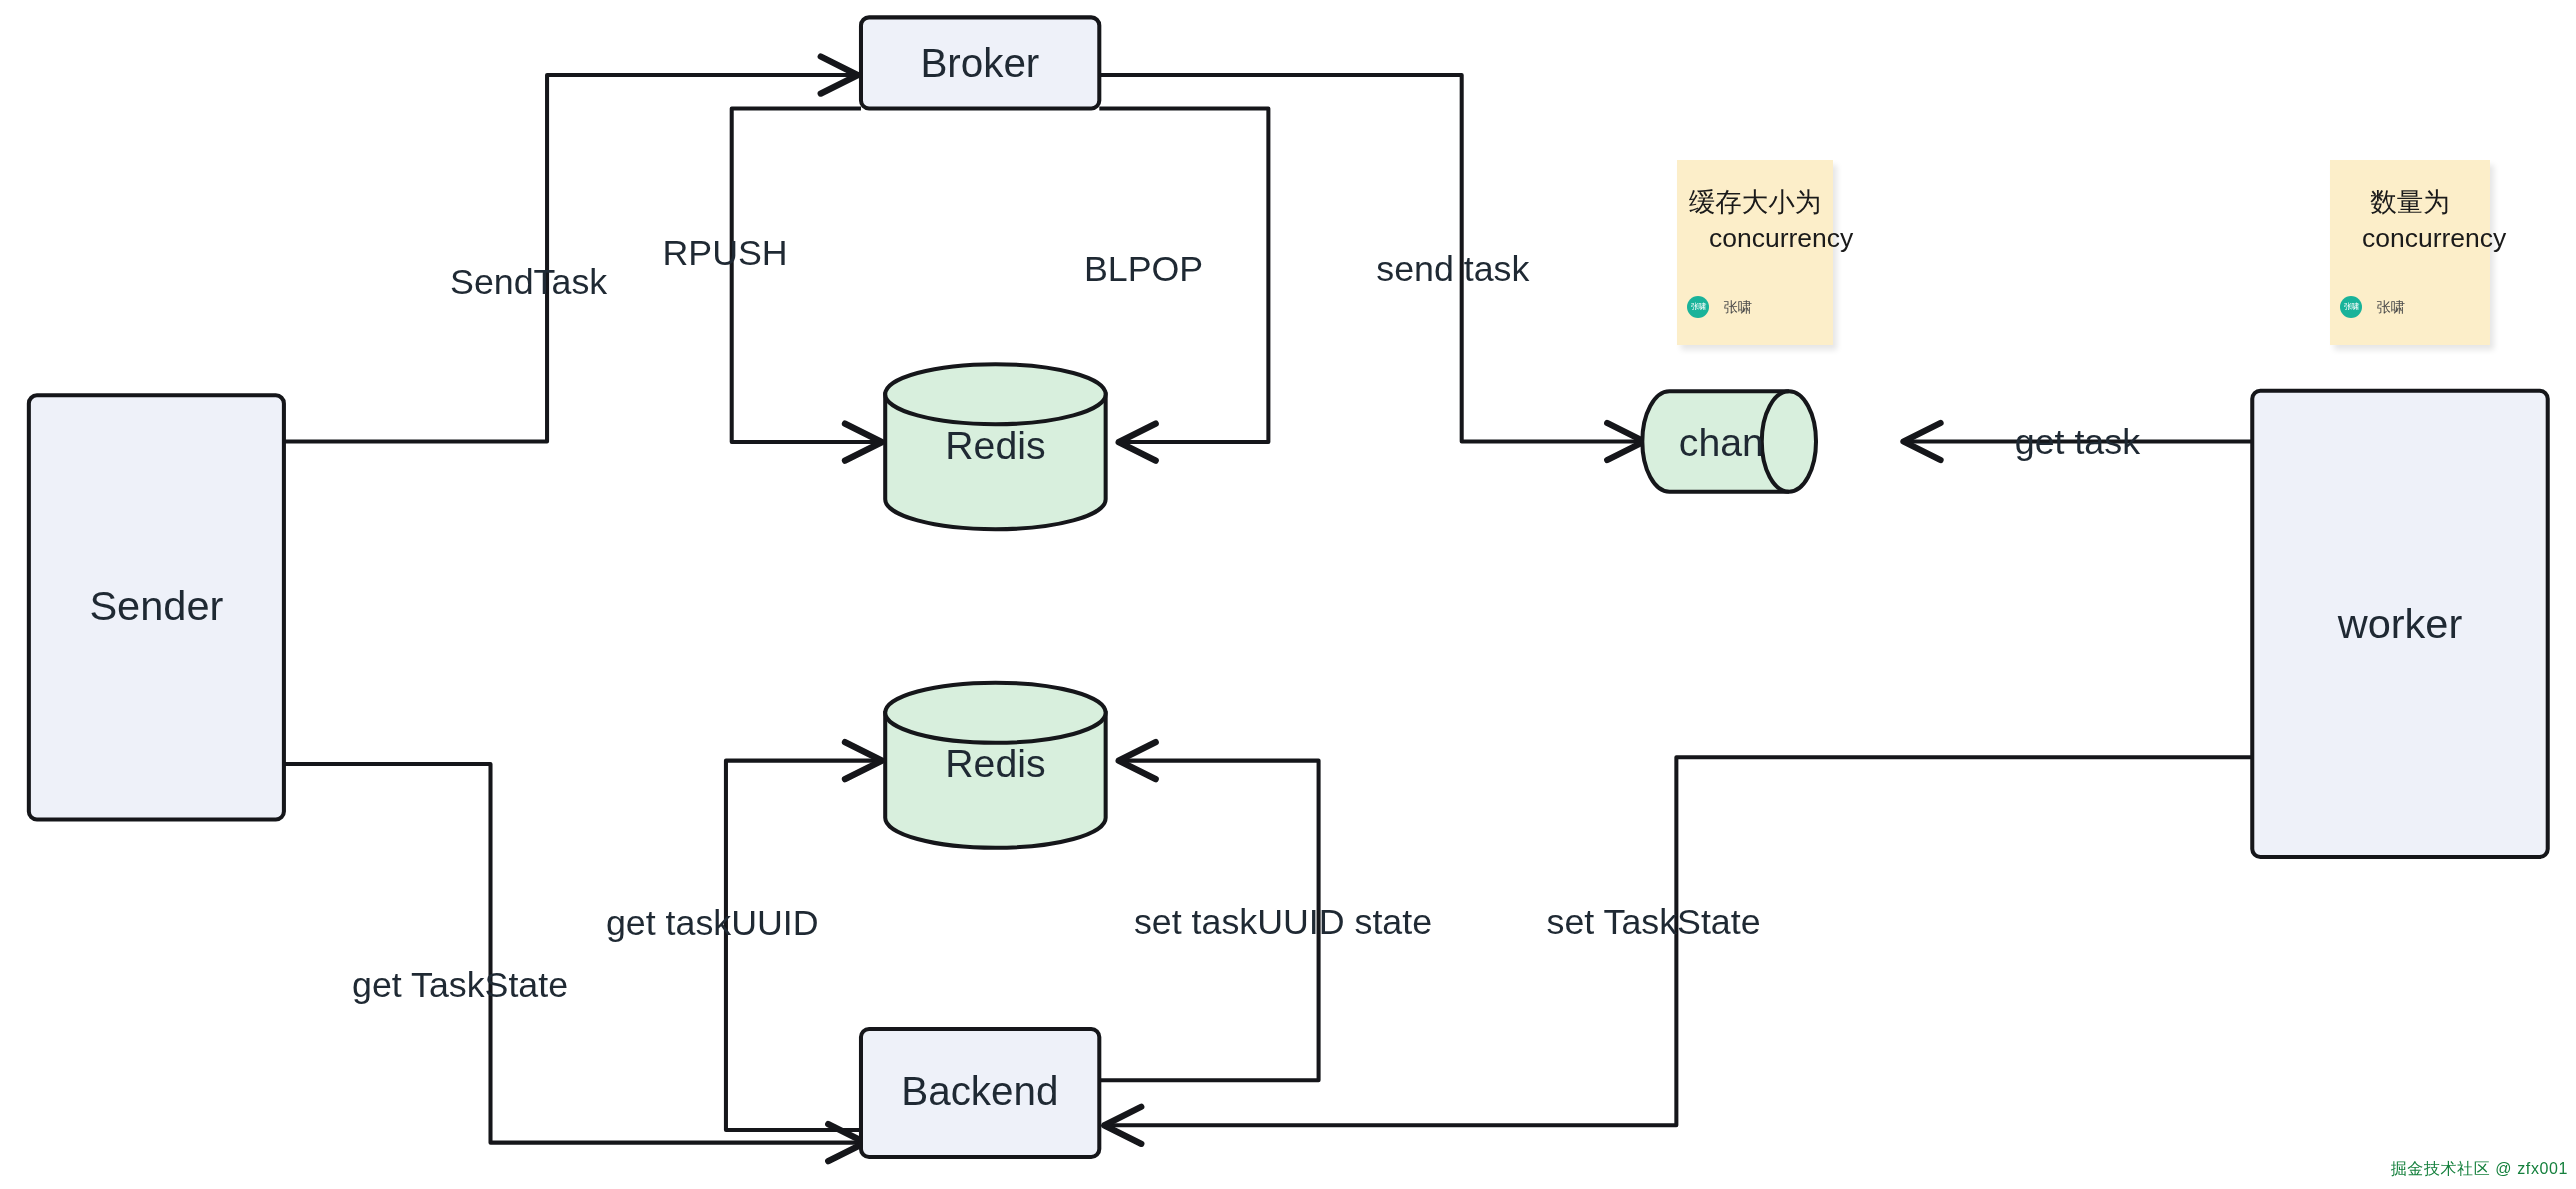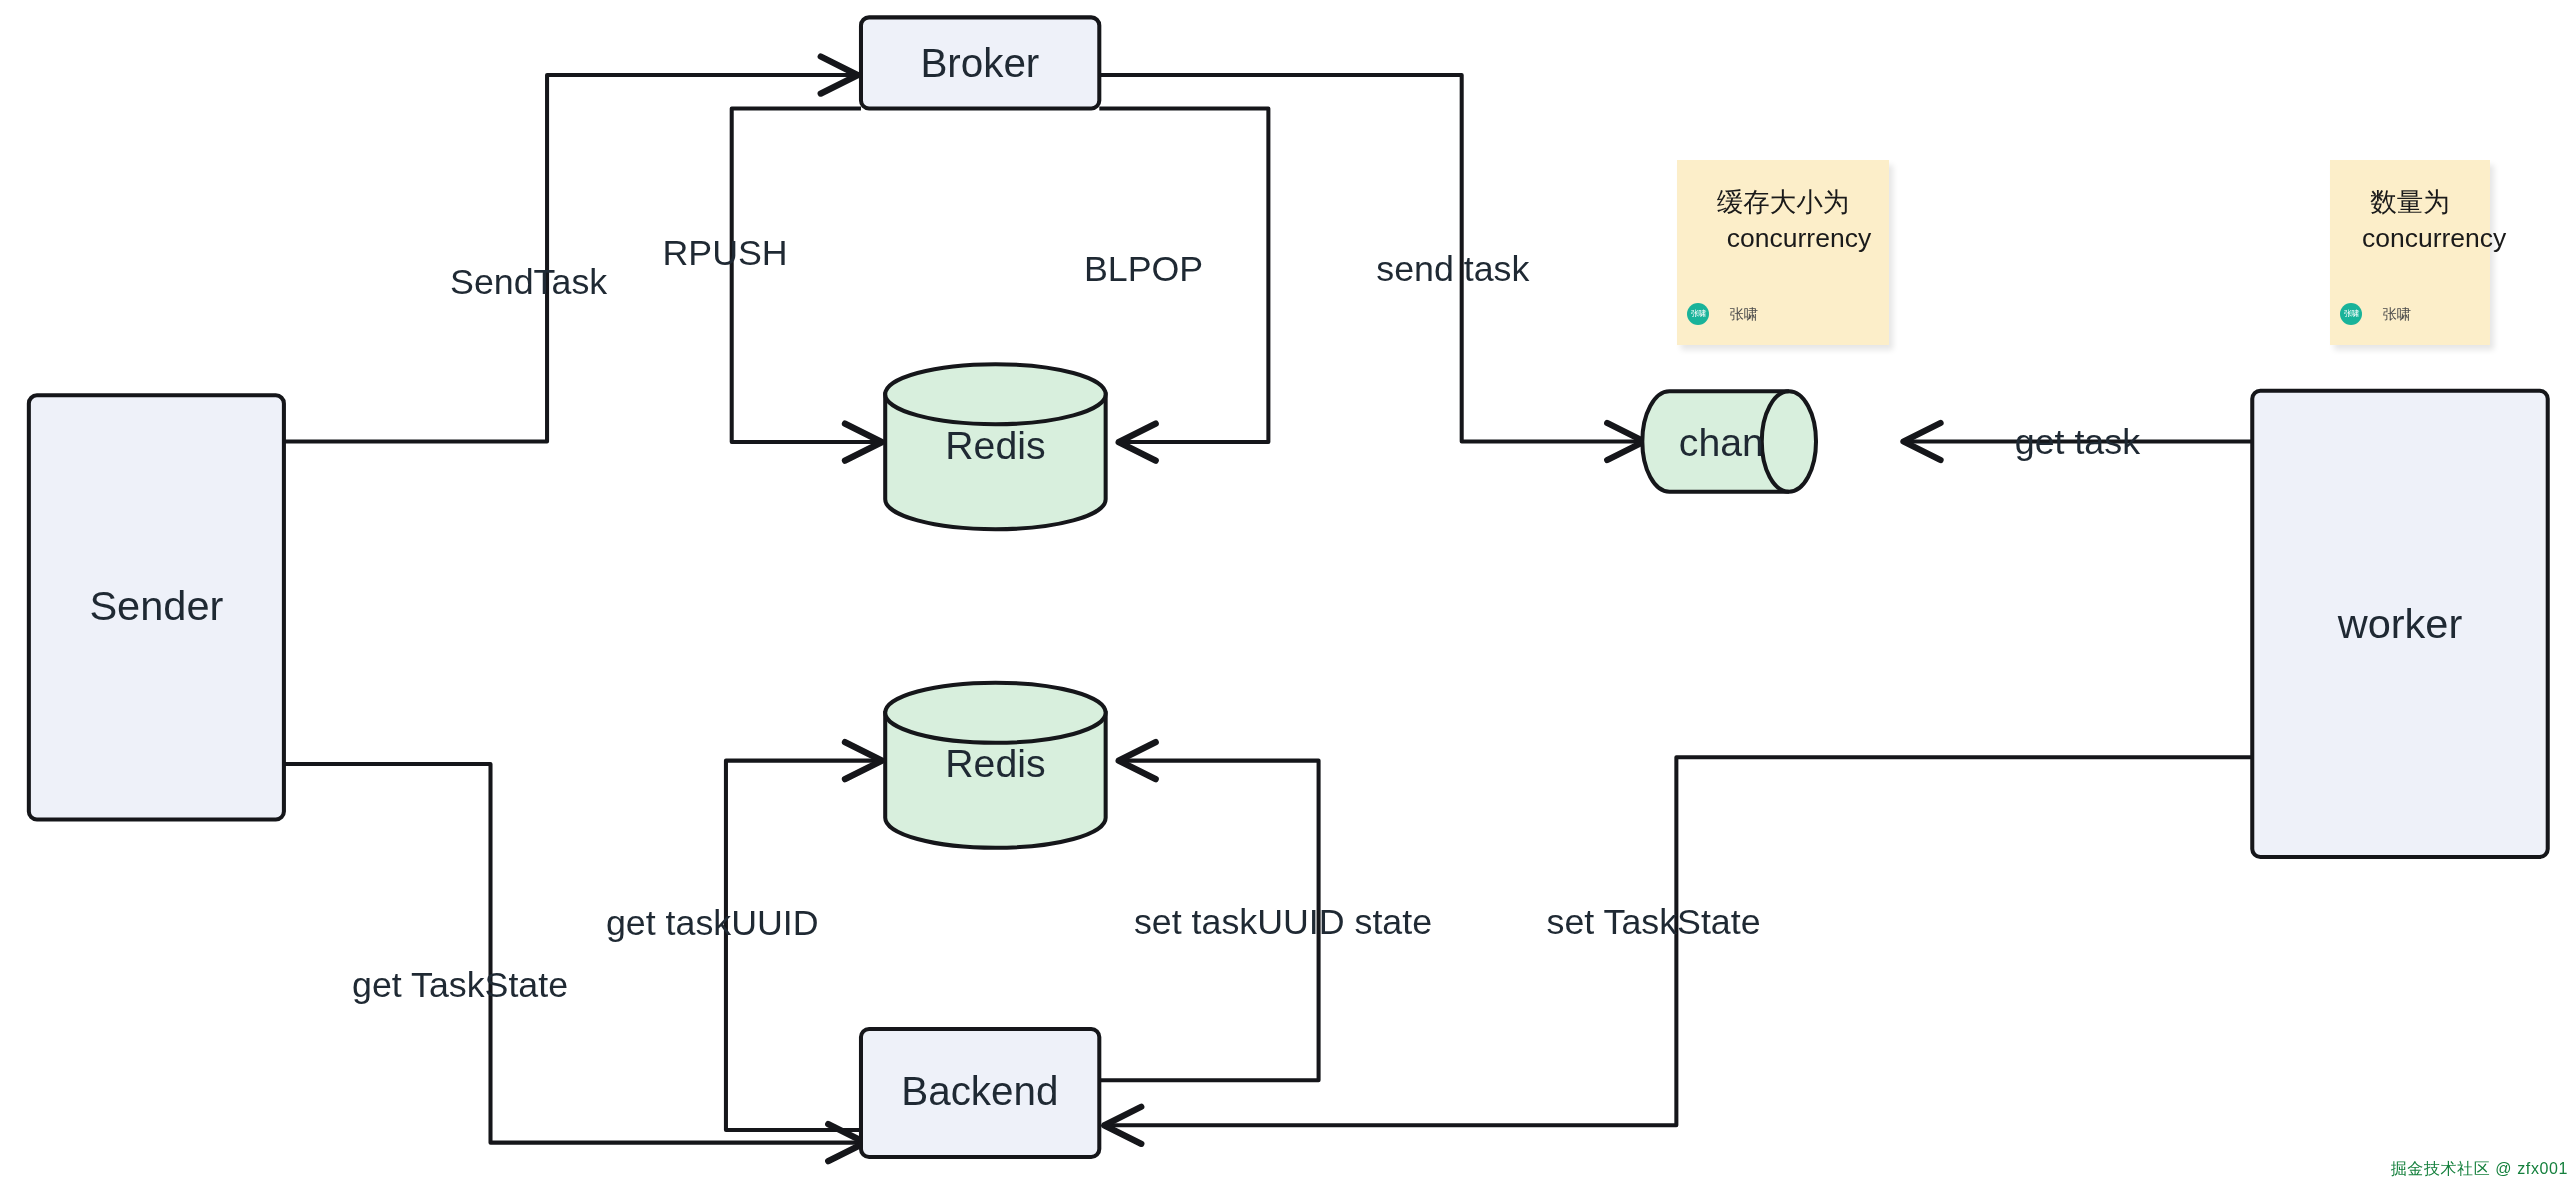--- a/index.html
+++ b/index.html
@@ -53,24 +53,24 @@
   .sticky-body .cn {
     display: block;
   }
   .sticky-body .en {
     display: block;
     padding-left: 32px;
   }
   .sticky-author {
     position: absolute;
     left: 10.4px;
-    bottom: 20px;
+    bottom: 27px;
     display: flex;
     align-items: center;
-    gap: 20px;
+    gap: 14px;
   }
   .sticky-avatar {
     width: 22px;
     height: 22px;
     border-radius: 50%;
     background: #19b39a;
     color: #ffffff;
     font-size: 8px;
     line-height: 22px;
     text-align: center;
@@ -174,21 +174,21 @@
 
     <text class="edge-label" x="1050" y="1620" text-anchor="start">get taskUUID</text>
 
     <text class="edge-label" x="1965" y="1618" text-anchor="start">set taskUUID state</text>
 
     <text class="edge-label" x="2680" y="1618" text-anchor="start">set TaskState</text>
 
     <text class="edge-label" x="610" y="1727" text-anchor="start">get TaskState</text>
   </svg>
 
-  <div class="sticky" style="left:1677px; top:160px; width:212px; height:185px;">
+  <div class="sticky" style="left:1677px; top:160px; width:156px; height:185px;">
     <div class="sticky-body">
       <span class="cn">缓存大小为</span>
       <span class="en">concurrency</span>
     </div>
     <div class="sticky-author">
       <span class="sticky-avatar">张啸</span>
       <span class="sticky-author-name">张啸</span>
     </div>
   </div>
 

